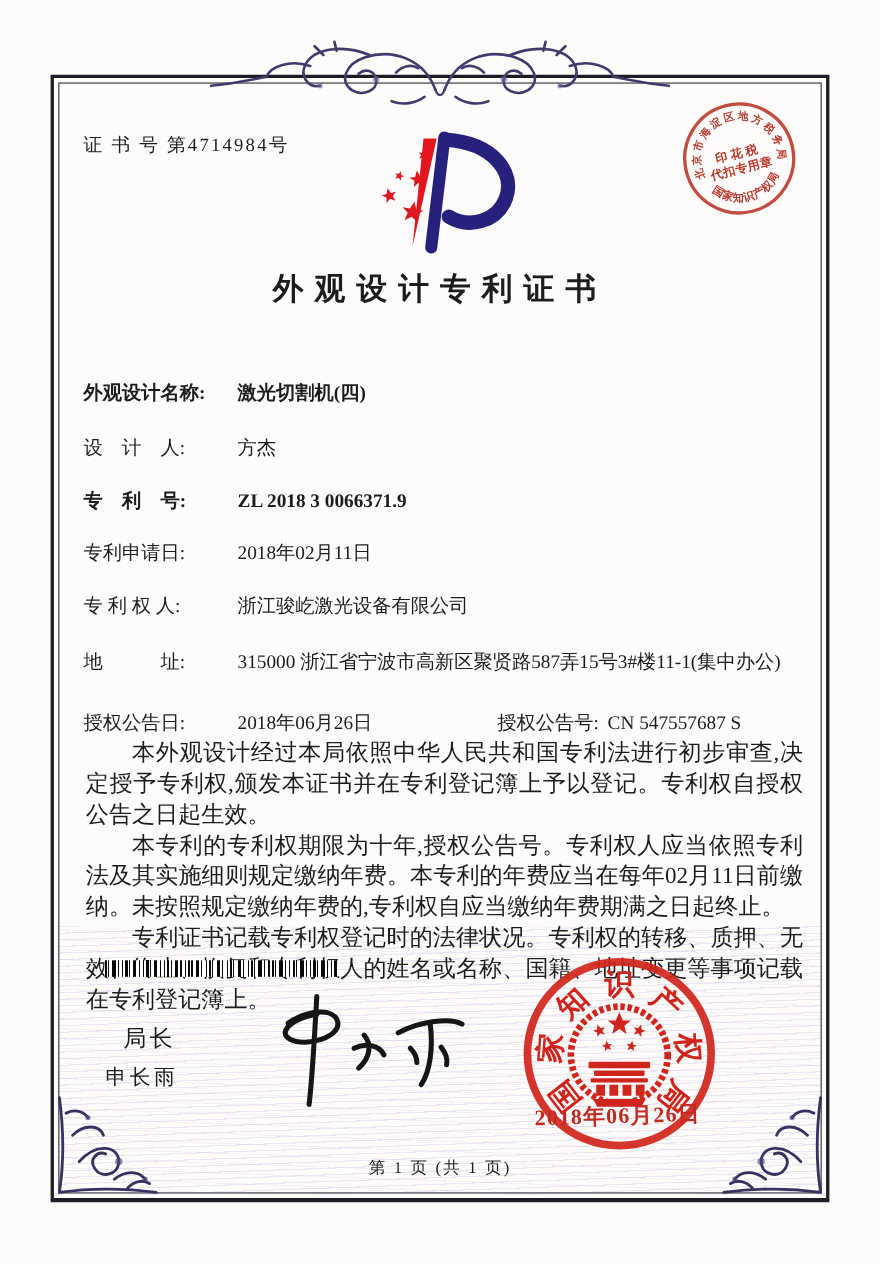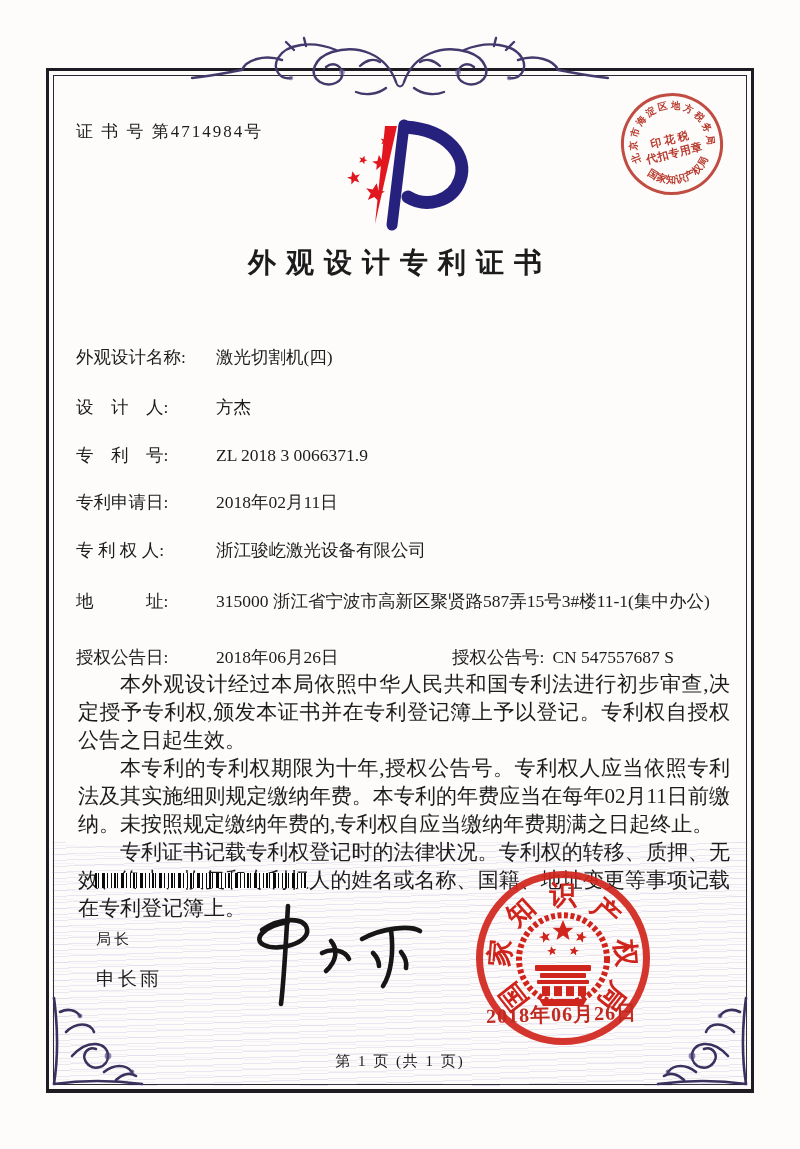--- a/index.html
+++ b/index.html
@@ -30,21 +30,21 @@
   .body-text{left:78px;top:670px;width:652px;font-size:21px;line-height:28px;
              text-align:justify;}
   .body-text p{margin:0;text-indent:2em;}
   
   .barcode{left:95px;top:873px;width:212px;height:15px;
     background:repeating-linear-gradient(90deg,
       #0a0a0a 0 2px,#fff 2px 3px,#0a0a0a 3px 4px,#fff 4px 7px,
       #0a0a0a 7px 10px,#fff 10px 12px,#0a0a0a 12px 13px,#fff 13px 16px,
       #0a0a0a 16px 17px,#fff 17px 19px);}
   
-  .director-title{left:96px;top:930px;font-size:15px;letter-spacing:3px;
+  .director-title{left:112px;top:930px;font-size:21px;letter-spacing:3px;
     font-family:"Liberation Sans","DejaVu Sans",sans-serif;}
   .director-name{left:96px;top:966px;font-size:19px;letter-spacing:3px;
     font-family:"Liberation Sans","DejaVu Sans",sans-serif;}
   
   .seal{left:476px;top:871px;width:174px;height:174px;border-radius:50%;
         border:7px solid rgba(208,37,28,0.92);box-sizing:border-box;z-index:4;}
   .arc{position:absolute;inset:0;}
   .arc span{position:absolute;left:50%;top:50%;}
   .seal-arc{font-size:27px;font-weight:bold;color:#cf241b;}
   .seal-date{left:486px;top:1001px;font-size:20px;font-weight:bold;color:#c12a20;
@@ -167,25 +167,25 @@
         <span style="transform: translate(-50%, -50%) rotate(-164.667deg) translateY(-36px) rotate(180deg);">知</span>
         <span style="transform: translate(-50%, -50%) rotate(-180deg) translateY(-36px) rotate(180deg);">识</span>
         <span style="transform: translate(-50%, -50%) rotate(-195.333deg) translateY(-36px) rotate(180deg);">产</span>
         <span style="transform: translate(-50%, -50%) rotate(-210.667deg) translateY(-36px) rotate(180deg);">权</span>
         <span style="transform: translate(-50%, -50%) rotate(-226deg) translateY(-36px) rotate(180deg);">局</span>
       </div>
   </div>
 
   <div class="abs title">外观设计专利证书</div>
 
-  <div class="frow" style="top:344px;">
+  <div class="frow" style="top:344px;font-weight:bold;">
     <span class="flabel">外观设计名称:</span><span class="fvalue">激光切割机(四)</span></div>
   <div class="frow" style="top:394px;">
     <span class="flabel">设　计　人:</span><span class="fvalue">方杰</span></div>
-  <div class="frow" style="top:442px;">
+  <div class="frow" style="top:442px;font-weight:bold;">
     <span class="flabel">专　利　号:</span><span class="fvalue">ZL 2018 3 0066371.9</span></div>
   <div class="frow" style="top:489px;">
     <span class="flabel">专利申请日:</span><span class="fvalue">2018年02月11日</span></div>
   <div class="frow" style="top:537px;">
     <span class="flabel">专 利 权 人:</span><span class="fvalue">浙江骏屹激光设备有限公司</span></div>
   <div class="frow" style="top:588px;">
     <span class="flabel">地　　　址:</span><span class="fvalue" style="width:520px;">315000 浙江省宁波市高新区聚贤路587弄15号3#楼11-1(集中办公)</span></div>
   <div class="frow" style="top:644px;">
     <span class="flabel">授权公告日:</span><span class="fvalue">2018年06月26日</span></div>
   <div class="frow pub-no" style="top:644px;">

